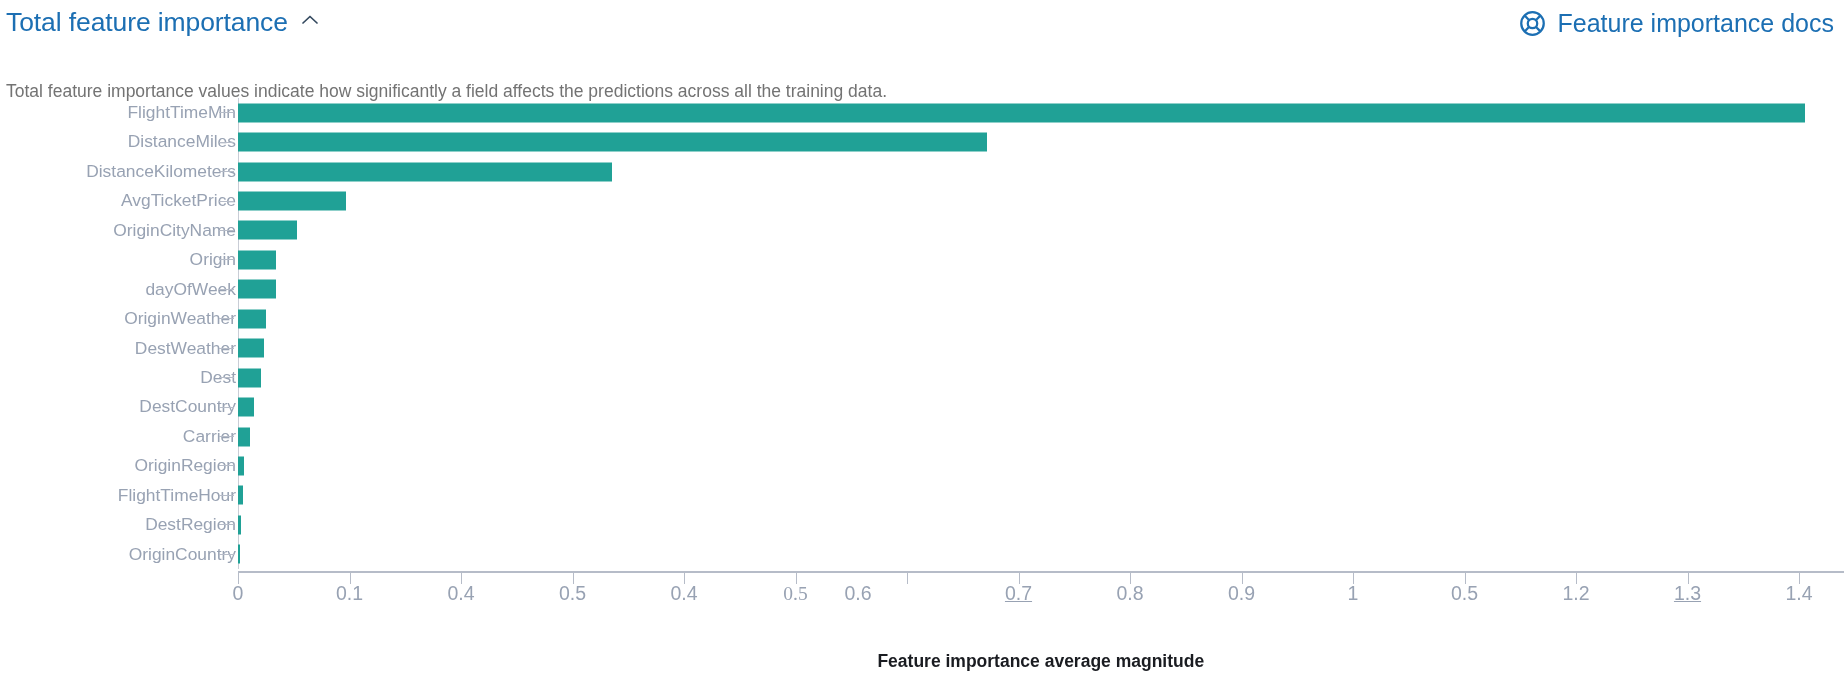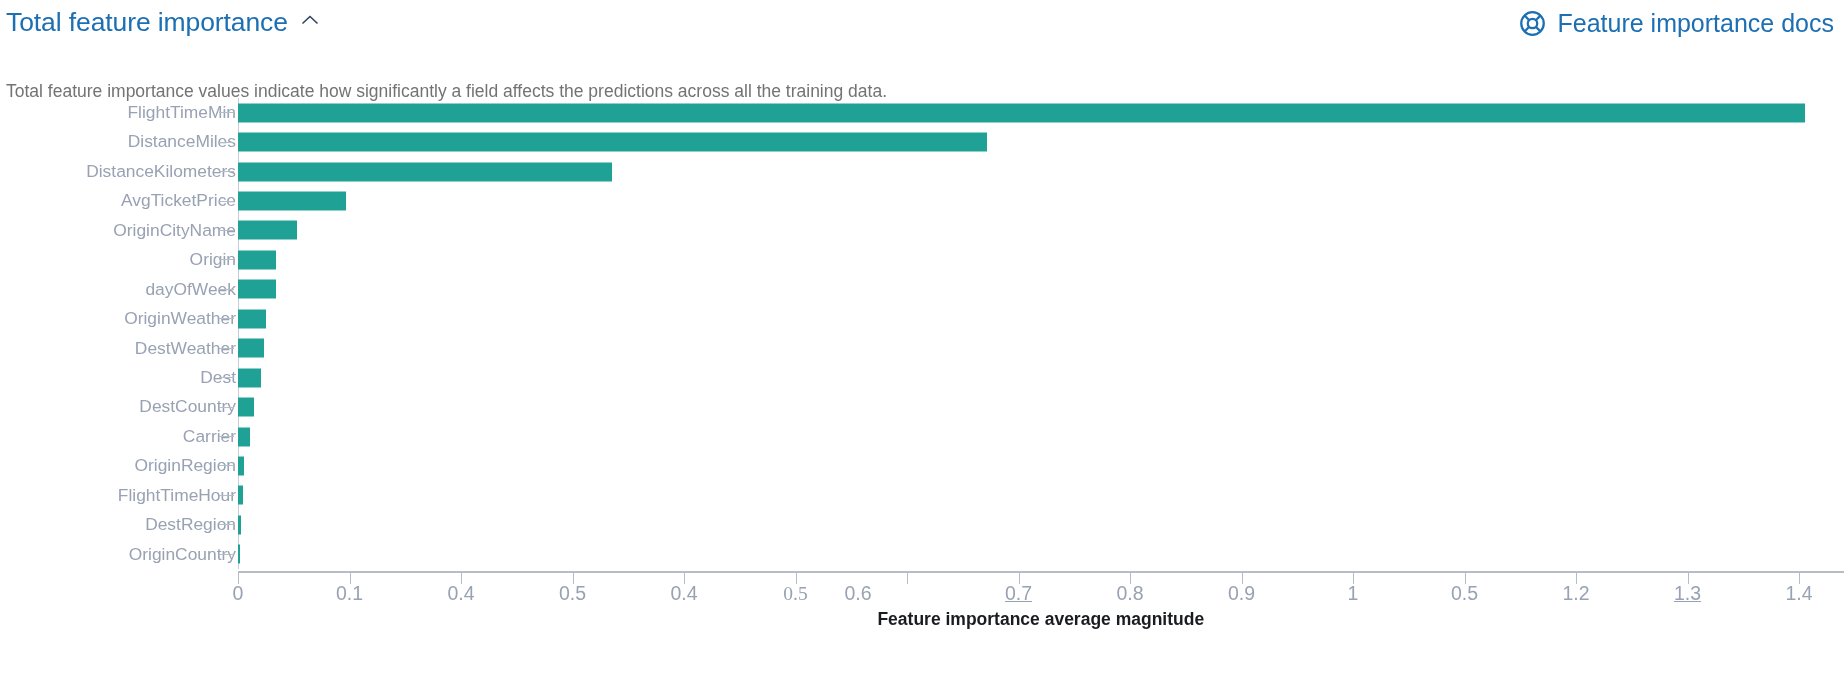--- a/index.html
+++ b/index.html
@@ -318,16 +318,16 @@
         <div class="x-tick-label" style="left: 1353px; top: 486.2px;">1</div>
         <div class="x-tick" style="left: 1464.5px; top: 473.2px;"></div>
         <div class="x-tick-label" style="left: 1464.5px; top: 486.2px;">0.5</div>
         <div class="x-tick" style="left: 1576px; top: 473.2px;"></div>
         <div class="x-tick-label" style="left: 1576px; top: 486.2px;">1.2</div>
         <div class="x-tick" style="left: 1687.5px; top: 473.2px;"></div>
         <div class="x-tick-label" style="left: 1687.5px; top: 486.2px; text-decoration: underline;">1.3</div>
         <div class="x-tick" style="left: 1799px; top: 473.2px;"></div>
         <div class="x-tick-label" style="left: 1799px; top: 486.2px;">1.4</div>
       </div>
-    <div class="x-axis-title" id="x-axis-title" style="top: 513px; left: 1040.8px; transform: translateX(-50%); text-align: right;">Feature importance average magnitude</div>
+    <div class="x-axis-title" id="x-axis-title" style="top: 555px; left: 1040.8px; transform: translateX(-50%); text-align: right;">Feature importance average magnitude</div>
   </div>
 
 </div>
 
 </body></html>

